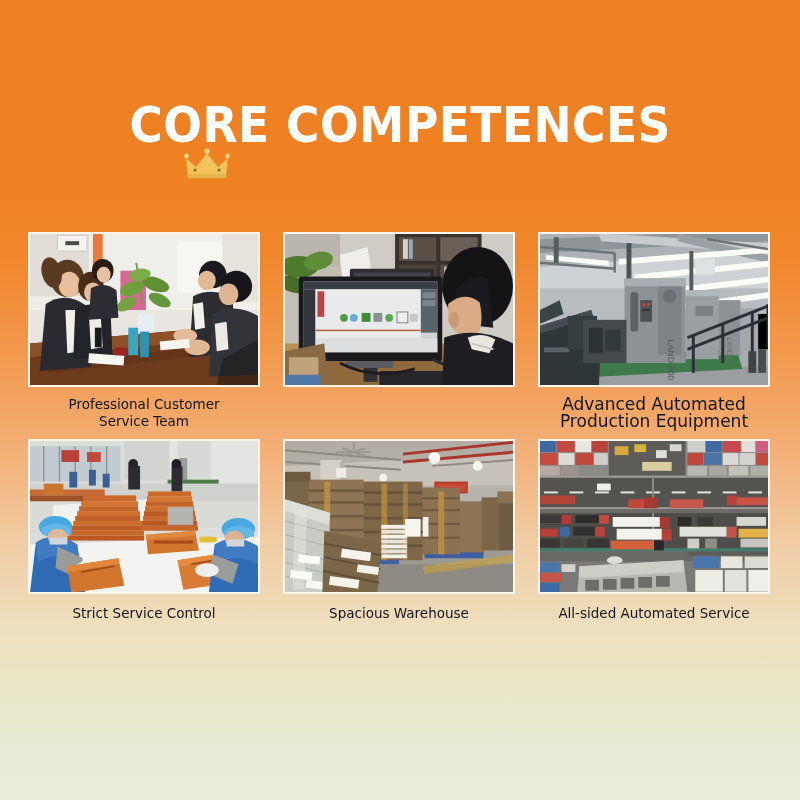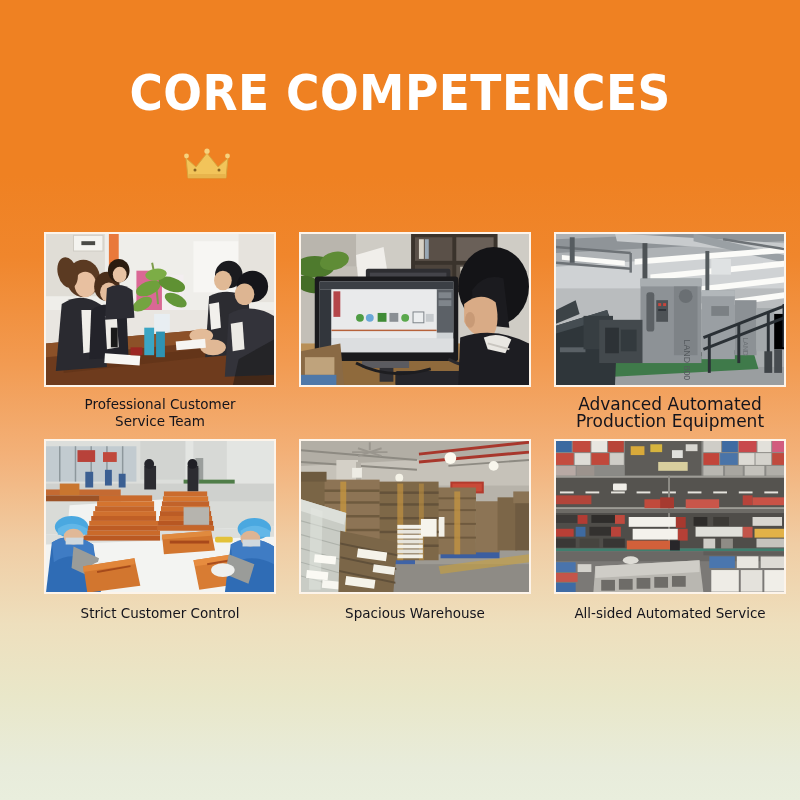--- a/index.html
+++ b/index.html
@@ -21,21 +21,21 @@
       #eedfbd 78%,
       #e9e7c9 87%,
       #e8ecdb 96%,
       #e9eedd 100%);
   }
 
   
   .title-block {
     position:relative;
     width:100%;
-    padding-top:68px;
+    padding-top:100px;
     text-align:center;
   }
 
   .crown {
     position:absolute;
     left:184px;
     top:148px;
     width:46px;
     height:34px;
   }
@@ -51,21 +51,21 @@
     transform:scaleX(0.93);
     transform-origin:center;
     white-space:nowrap;
     position:relative;
     z-index:2;
   }
 
   
   .grid {
     position:absolute;
-    left:44px;
+    left:28px;
     top:232px;
     width:744px;
   }
 
   .row {
     display:flex;
     gap:23px;
   }
   .row.row-2 { margin-top:9px; }
 
@@ -459,21 +459,21 @@
             <path d="M188 106 Q210 94 232 108 L232 126 Q208 114 190 126 Z" fill="#3f7cc4"></path>
             <path d="M186 116 L212 126 L206 146 L182 136 Z" fill="#9a9c99"></path>
             <ellipse cx="212" cy="90" rx="17" ry="11" fill="#4aa8e0"></ellipse>
             <path d="M198 92 Q212 82 228 92 L228 98 L198 98 Z" fill="#62b7e8"></path>
             <ellipse cx="208" cy="100" rx="10" ry="8" fill="#ddb493"></ellipse>
             <rect x="200" y="101" width="18" height="7" fill="#cfd8de"></rect>
             <ellipse cx="180" cy="132" rx="12" ry="7" fill="#eeefed"></ellipse>
           </g>
         </svg>
       </div>
-      <div class="caption">Strict Customer Control</div>
+      <div class="caption">Strict Service Control</div>
     </div>
 
     <div class="cell">
       <div class="photo">
         <svg viewBox="0 0 232 155" preserveAspectRatio="xMidYMid slice">
           <rect width="232" height="155" fill="#b7b3aa"></rect>
 
           <rect x="0" y="0" width="232" height="46" fill="#c6c2b9"></rect>
           <path d="M0 0 L232 0 L232 14 L0 26 Z" fill="#b2aea5"></path>
 

